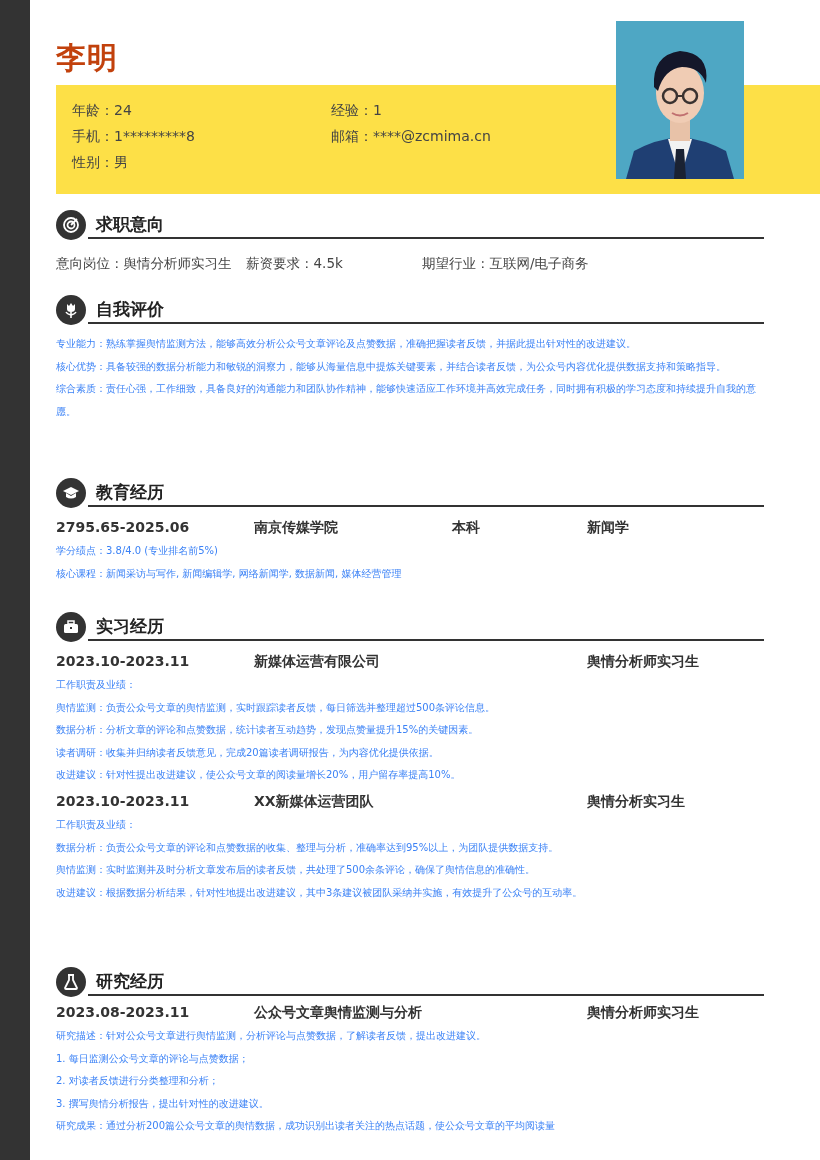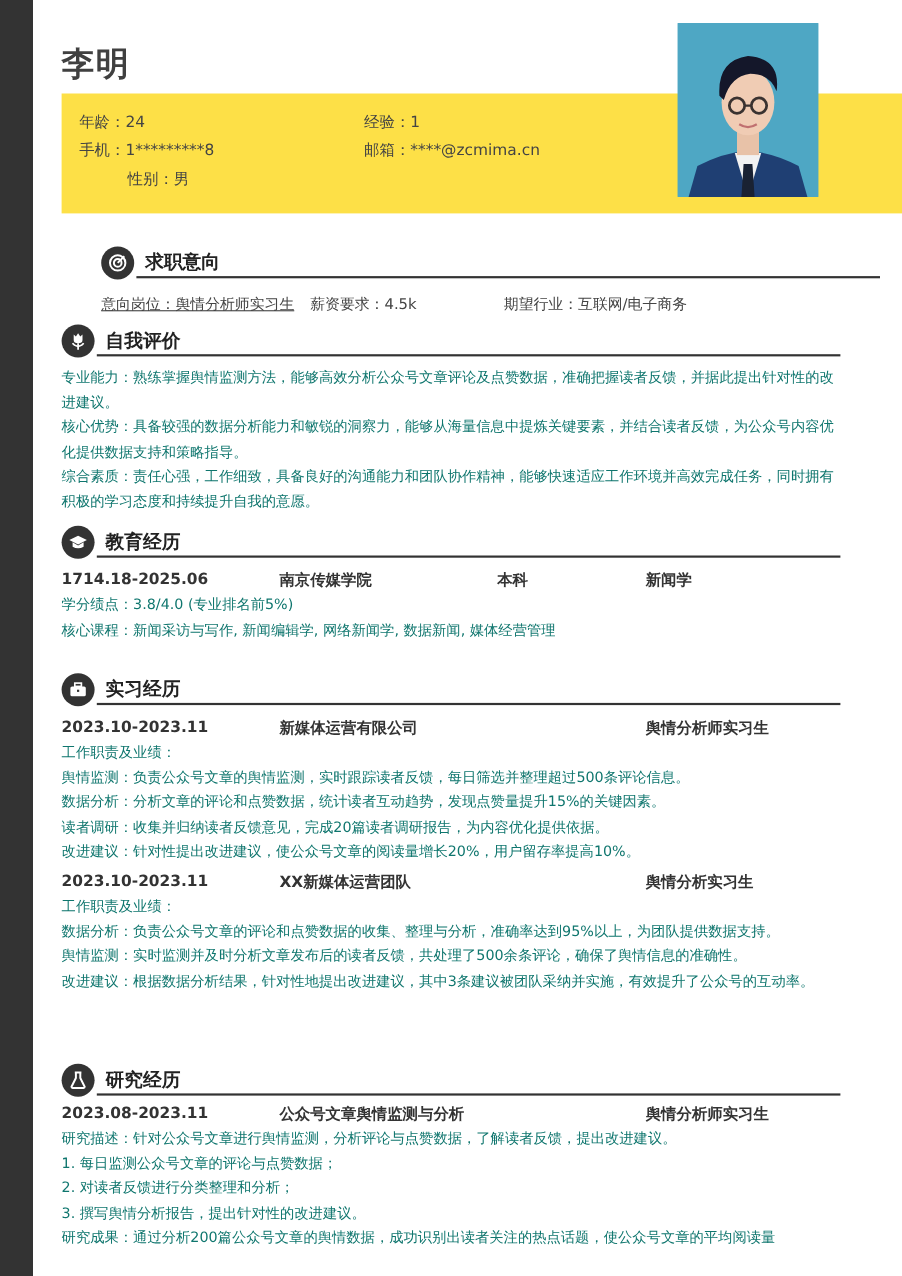--- a/index.html
+++ b/index.html
@@ -1,77 +1,77 @@
 <!DOCTYPE html>
 <html><head>
 <meta charset="utf-8">
 <style>
   * { margin: 0; padding: 0; box-sizing: border-box; }
   html, body { width: 820px; height: 1160px; overflow: hidden; background: #ffffff; }
   body { position: relative; font-family: "DejaVu Sans", "Liberation Sans", sans-serif; color: #333333; }
   .left-strip { position: absolute; left: 0; top: 0; width: 30px; height: 1160px; background: #333333; }
-  .name { position: absolute; left: 56px; top: 38px; font-size: 30px; font-weight: bold; color: #404040; letter-spacing: 1px; }
+  .name { position: absolute; left: 56px; top: 38px; font-size: 30px; font-weight: bold; color: #c2410c; letter-spacing: 1px; }
   .info-band { position: absolute; left: 56px; top: 85px; width: 780px; height: 109px; background: #fde047; }
   .info-item { position: absolute; font-size: 14px; color: #444444; white-space: nowrap; }
   .photo { position: absolute; left: 616px; top: 21px; width: 128px; height: 158px; background: #4ea7c4; overflow: hidden; }
   .section { position: absolute; left: 56px; width: 708px; }
   .sec-head { position: relative; height: 30px; }
   .sec-icon { position: absolute; left: 0; top: 0; width: 30px; height: 30px; border-radius: 50%; background: #333333; display: flex; align-items: center; justify-content: center; }
   .sec-title { position: absolute; left: 40px; top: 3px; font-size: 17px; font-weight: bold; color: #222222; }
   .sec-line { position: absolute; left: 32px; right: 0; top: 27px; height: 1.5px; background: #333333; }
   .body-text { font-size: 13.5px; line-height: 22.5px; color: #444444; }
   .row-head { position: relative; height: 24px; font-size: 14px; font-weight: bold; color: #333333; }
   .row-head span { position: absolute; top: 3px; white-space: nowrap; }
-  .para { font-size: 13px; line-height: 22.5px; color: #0f766e; }
+  .para { font-size: 10px; line-height: 22.5px; color: #3b82f6; }
 </style>
 </head>
 <body>
 
 <div class="left-strip"></div>
 
 <div class="name">李明</div>
 
 <div class="info-band">
   <div class="info-item" style="left:16px;top:17px;">年龄：24</div>
   <div class="info-item" style="left:275px;top:17px;text-align:center;">经验：1</div>
   <div class="info-item" style="left:16px;top:43px;">手机：1*********8</div>
   <div class="info-item" style="left:275px;top:43px;">邮箱：****@zcmima.cn</div>
-  <div class="info-item" style="left:16px;top:69px;margin-left:44px;">性别：男</div>
+  <div class="info-item" style="left:16px;top:69px;">性别：男</div>
 </div>
 
 <div class="photo">
   <svg width="128" height="158" viewBox="0 0 128 158">
     <rect width="128" height="158" fill="#4ea7c4"></rect>
     <path d="M10 158 L18 130 Q40 118 64 116 Q88 118 110 130 L118 158 Z" fill="#1f3f73"></path>
     <path d="M52 118 L64 158 L76 118 Z" fill="#f2f2f2"></path>
     <path d="M60 128 L68 128 L70 158 L58 158 Z" fill="#1a2233"></path>
     <rect x="54" y="92" width="20" height="28" fill="#e8c2a8"></rect>
     <ellipse cx="64" cy="72" rx="24" ry="30" fill="#f0ccb4"></ellipse>
     <path d="M38 66 Q36 34 64 30 Q94 32 90 62 Q84 46 66 46 Q48 48 42 70 Z" fill="#14172a"></path>
     <circle cx="54" cy="75" r="7" fill="none" stroke="#3a3230" stroke-width="2.5"></circle>
     <circle cx="74" cy="75" r="7" fill="none" stroke="#3a3230" stroke-width="2.5"></circle>
     <line x1="61" y1="75" x2="67" y2="75" stroke="#3a3230" stroke-width="2"></line>
     <path d="M56 92 Q64 97 72 92" fill="none" stroke="#c07070" stroke-width="2"></path>
   </svg>
 </div>
 
-<div class="section" style="top:224px;margin-left:36px;">
+<div class="section" style="top:210px;">
   <div class="sec-head">
     <div class="sec-icon">
       <svg width="18" height="18" viewBox="0 0 18 18">
           <circle cx="9" cy="9" r="7" fill="none" stroke="#fff" stroke-width="1.8"></circle>
           <circle cx="9" cy="9" r="3.5" fill="none" stroke="#fff" stroke-width="1.8"></circle>
           <line x1="9" y1="9" x2="15" y2="3" stroke="#fff" stroke-width="1.8"></line>
         </svg>
     </div>
     <div class="sec-title">求职意向</div>
     <div class="sec-line"></div>
   </div>
   <div style="position:relative;height:26px;margin-top:12px;" class="body-text">
-    <span style="position:absolute;left:0;top:0;text-decoration:underline;">意向岗位：舆情分析师实习生</span>
+    <span style="position:absolute;left:0;top:0;">意向岗位：舆情分析师实习生</span>
     <span style="position:absolute;left:190px;top:0;">薪资要求：4.5k</span>
     <span style="position:absolute;left:366px;top:0;">期望行业：互联网/电子商务</span>
   </div>
 </div>
 
 <div class="section" style="top:295px;">
   <div class="sec-head">
     <div class="sec-icon">
       <svg width="16" height="18" viewBox="0 0 16 18">
           <path d="M4 3 L6 5 L8 2 L10 5 L12 3 L12 8 Q12 11 8 11 Q4 11 4 8 Z" fill="#fff"></path>
@@ -94,21 +94,21 @@
     <div class="sec-icon">
       <svg width="18" height="16" viewBox="0 0 18 16">
           <path d="M1 6 L9 2 L17 6 L9 10 Z" fill="#fff"></path>
           <path d="M4 8 L4 12 Q9 15 14 12 L14 8 L9 11 Z" fill="#fff"></path>
         </svg>
     </div>
     <div class="sec-title">教育经历</div>
     <div class="sec-line"></div>
   </div>
   <div class="row-head" style="margin-top:8px;">
-    <span style="left:0;">1714.18-2025.06</span>
+    <span style="left:0;">2795.65-2025.06</span>
     <span style="left:198px;">南京传媒学院</span>
     <span style="left:396px;">本科</span>
     <span style="left:531px;">新闻学</span>
   </div>
   <p class="para">学分绩点：3.8/4.0 (专业排名前5%)</p>
   <p class="para">核心课程：新闻采访与写作, 新闻编辑学, 网络新闻学, 数据新闻, 媒体经营管理</p>
 </div>
 
 <div class="section" style="top:612px;">
   <div class="sec-head">

